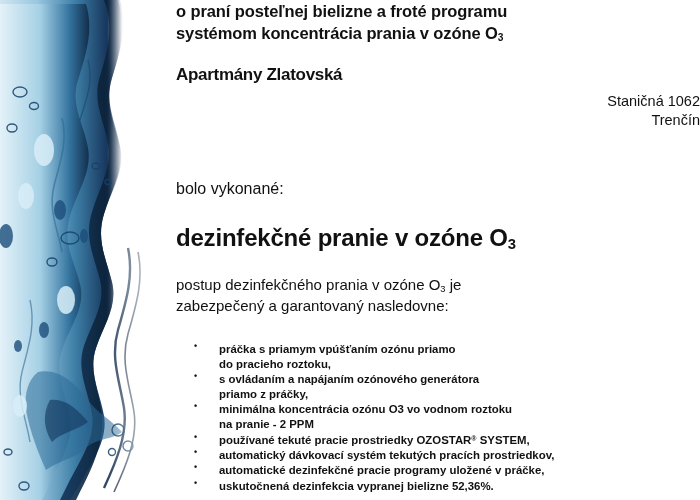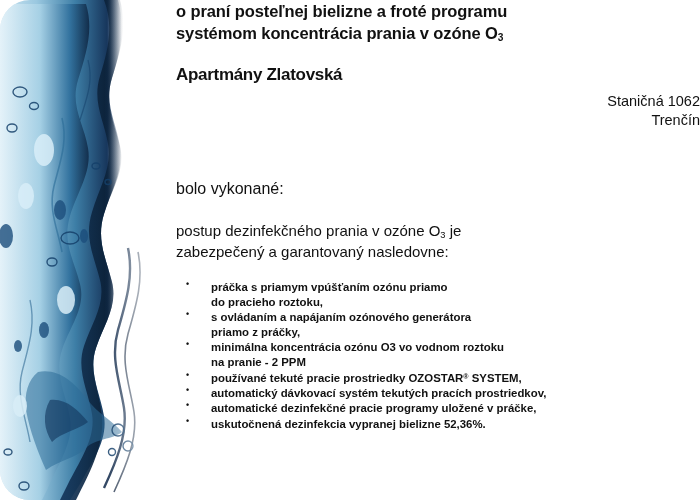--- a/index.html
+++ b/index.html
@@ -9,21 +9,20 @@
     background: #ffffff;
   }
   #page {
     position: relative;
     width: 700px;
     height: 500px;
     background: #ffffff;
     overflow: hidden;
     font-family: "Liberation Sans", sans-serif;
     color: #111111;
-    border-radius: 30px;
   }
 
   
   #splash {
     position: absolute;
     left: 0;
     top: 0;
     width: 165px;
     height: 500px;
     overflow: hidden;
@@ -84,21 +83,21 @@
     font-size: 15px;
     font-weight: normal;
     line-height: 1.40;
     margin: 0;
     padding-top: 22px;
   }
   .procedure .l2 { display: block; }
 
   ul.bullets {
     list-style: none;
-    margin: 4px;
+    margin: 12px;
     padding: 14px 0 0 0;
   }
   ul.bullets li {
     position: relative;
     font-size: 11.4px;
     font-weight: bold;
     line-height: 1.30;
     padding-left: 31px;
     margin-bottom: 0.5px;
   }
@@ -239,20 +238,21 @@
       <span>o praní posteľnej bielizne a froté programu</span>
       <span class="l2"><span>systémom koncentrácia prania v ozóne O</span><sub>3</sub></span>
     </p>
 
     <h1 class="org-title">Apartmány Zlatovská</h1>
     <p class="org-line first">Staničná 1062</p>
     <p class="org-line">Trenčín</p>
 
     <p class="performed">bolo vykonané:</p>
 
+    <h2 class="service"><span>dezinfekčné pranie v ozóne O</span><sub>3</sub></h2>
 
     <p class="procedure"><span>postup dezinfekčného prania v ozóne O</span><sub>3</sub><span> je</span>
       <span class="l2">zabezpečený a garantovaný nasledovne:</span>
     </p>
 
     <ul class="bullets">
       <li>
         <span>práčka s priamym vpúšťaním ozónu priamo</span>
         <span class="l2">do pracieho roztoku,</span>
       </li>

